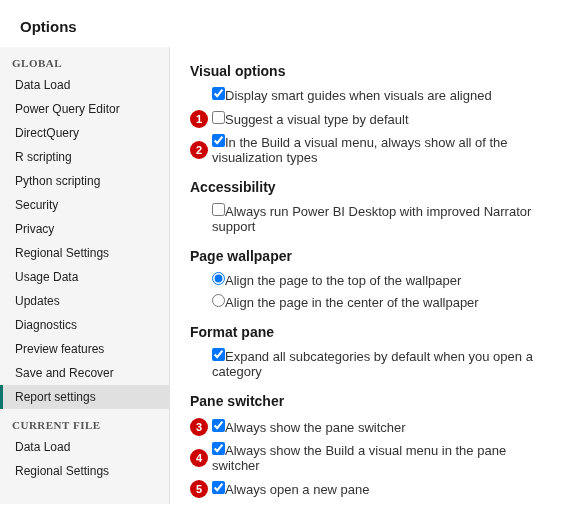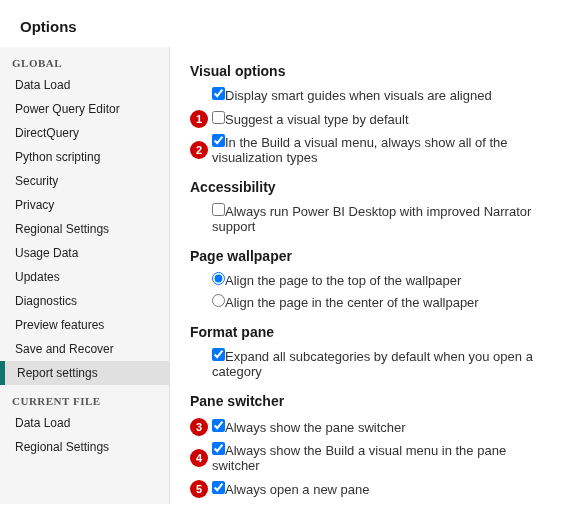--- a/index.html
+++ b/index.html
@@ -39,21 +39,21 @@
     }
     .sidebar-item {
       padding: 5px 12px;
       cursor: pointer;
       color: #222;
       font-size: 12px;
       border-left: 3px solid transparent;
     }
     .sidebar-item.active {
       background: #e0e0e0;
-      border-left: 5px solid #0f766e;
+      border-left: 3px solid #0f766e;
       font-weight: 500;
     }
     .main {
       flex: 1;
       padding: 16px 20px;
       overflow-y: auto;
     }
     .section-title {
       font-size: 14px;
       font-weight: 600;
@@ -93,20 +93,21 @@
 
 <div class="page-title">Options</div>
 
 <div class="container">
   <div class="sidebar">
     <div class="sidebar-section-label">GLOBAL</div>
     <div id="global-items">
         <div class="sidebar-item">Data Load</div>
         <div class="sidebar-item">Power Query Editor</div>
         <div class="sidebar-item">DirectQuery</div>
+        <div class="sidebar-item">R scripting</div>
         <div class="sidebar-item">Python scripting</div>
         <div class="sidebar-item">Security</div>
         <div class="sidebar-item">Privacy</div>
         <div class="sidebar-item">Regional Settings</div>
         <div class="sidebar-item">Usage Data</div>
         <div class="sidebar-item">Updates</div>
         <div class="sidebar-item">Diagnostics</div>
         <div class="sidebar-item">Preview features</div>
         <div class="sidebar-item">Save and Recover</div>
         <div class="sidebar-item active">Report settings</div>

